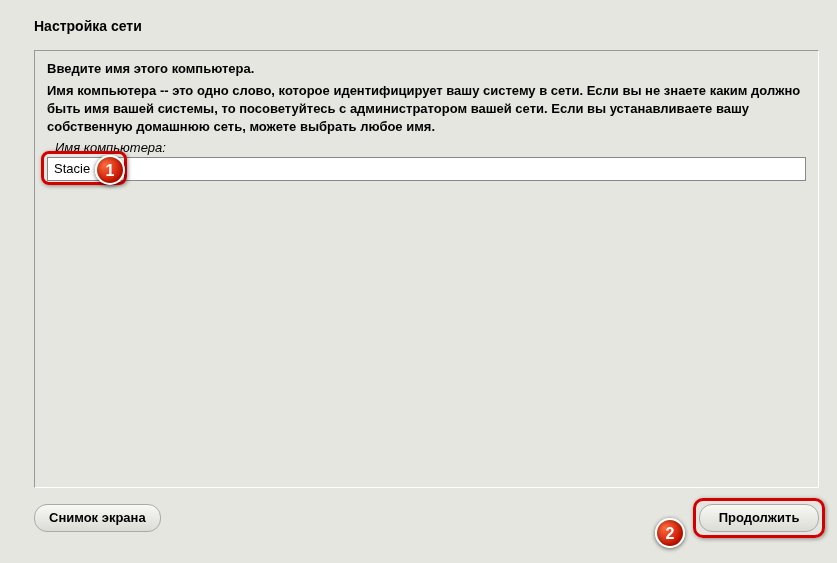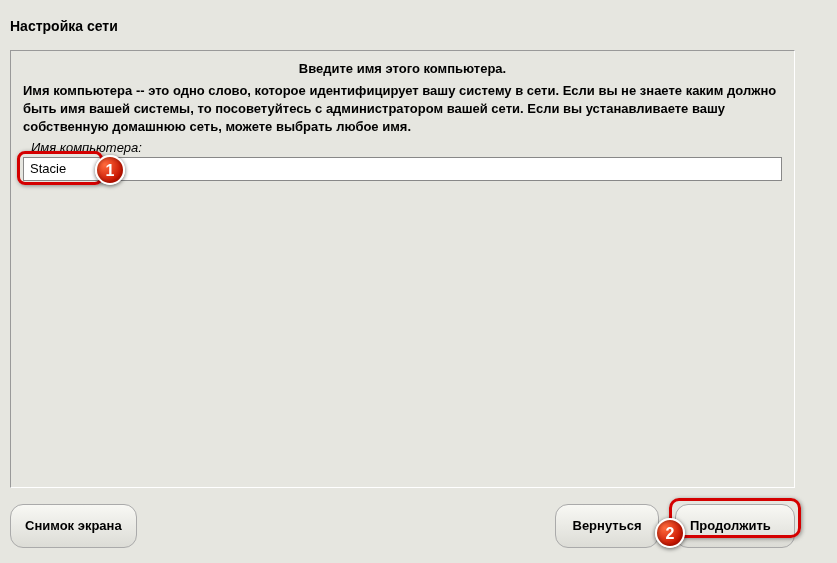--- a/index.html
+++ b/index.html
@@ -9,21 +9,21 @@
     width: 837px;
     height: 563px;
     background: #e6e6e0;
     font-family: Arial, sans-serif;
     font-size: 13px;
     color: #000;
     position: relative;
   }
   .window {
     position: absolute;
-    left: 0;
+    left: 24px;
     top: 10px;
     width: 805px;
     height: 540px;
     background: #e6e6e0;
   }
   .title {
     font-weight: bold;
     font-size: 14px;
     padding: 8px 4px 10px 10px;
   }
@@ -36,21 +36,20 @@
     left: 10px;
     top: 40px;
     right: 10px;
     bottom: 62px;
     background: #e6e6e0;
     padding: 10px 12px;
   }
   .prompt {
     font-weight: bold;
     margin-bottom: 6px;
-    text-align: center;
   }
   .description {
     font-weight: bold;
     line-height: 1.4;
     margin-bottom: 0;
   }
   .field-label {
     font-style: italic;
     margin: 3px 0 0 8px;
   }
@@ -83,34 +82,34 @@
   }
   .button-row {
     position: absolute;
     left: 10px;
     right: 10px;
     bottom: 12px;
     height: 38px;
   }
   .btn {
     display: inline-block;
-    height: 44px;
+    height: 28px;
     line-height: 26px;
     padding: 0 14px;
     font-size: 13px;
     font-weight: bold;
     background: linear-gradient(#f8f8f4, #dcdcd6);
     border: 1px solid #aaa;
     border-radius: 13px;
     cursor: pointer;
     color: #000;
   }
   .btn-screenshot { position: absolute; left: 0; top: 4px; }
   .btn-back { position: absolute; right: 136px; top: 4px; width: 104px; text-align: center; }
-  .btn-continue { position: absolute; right: 0; top: 4px; width: 120px; text-align: left; }
+  .btn-continue { position: absolute; right: 0; top: 4px; width: 120px; text-align: center; }
   .hi-continue {
     position: absolute;
     right: -6px;
     top: -2px;
     width: 132px;
     height: 40px;
     border: 3px solid #d40000;
     border-radius: 10px;
     box-shadow: 1px 1px 4px rgba(0,0,0,0.4);
     pointer-events: none;
@@ -145,20 +144,19 @@
     <div class="description">Имя компьютера -- это одно слово, которое идентифицирует вашу систему в сети. Если вы не знаете каким должно быть имя вашей системы, то посоветуйтесь с администратором вашей сети. Если вы устанавливаете вашу собственную домашнюю сеть, можете выбрать любое имя.</div>
     <div class="field-label">Имя компьютера:</div>
     <div class="input-wrap">
       <input class="hostname-input" type="text" value="Stacie" style="">
       <div class="highlight-input hi1"></div>
     </div>
   </div>
 
   <div class="button-row">
     <button class="btn btn-screenshot">Снимок экрана</button>
-    <button class="btn btn-back">Вернуться</button>
     <button class="btn btn-continue">Продолжить</button>
     <div class="hi-continue"></div>
   </div>
 </div>
 
 <div class="badge badge1">1</div>
 <div class="badge badge2">2</div>
 
 </body></html>

